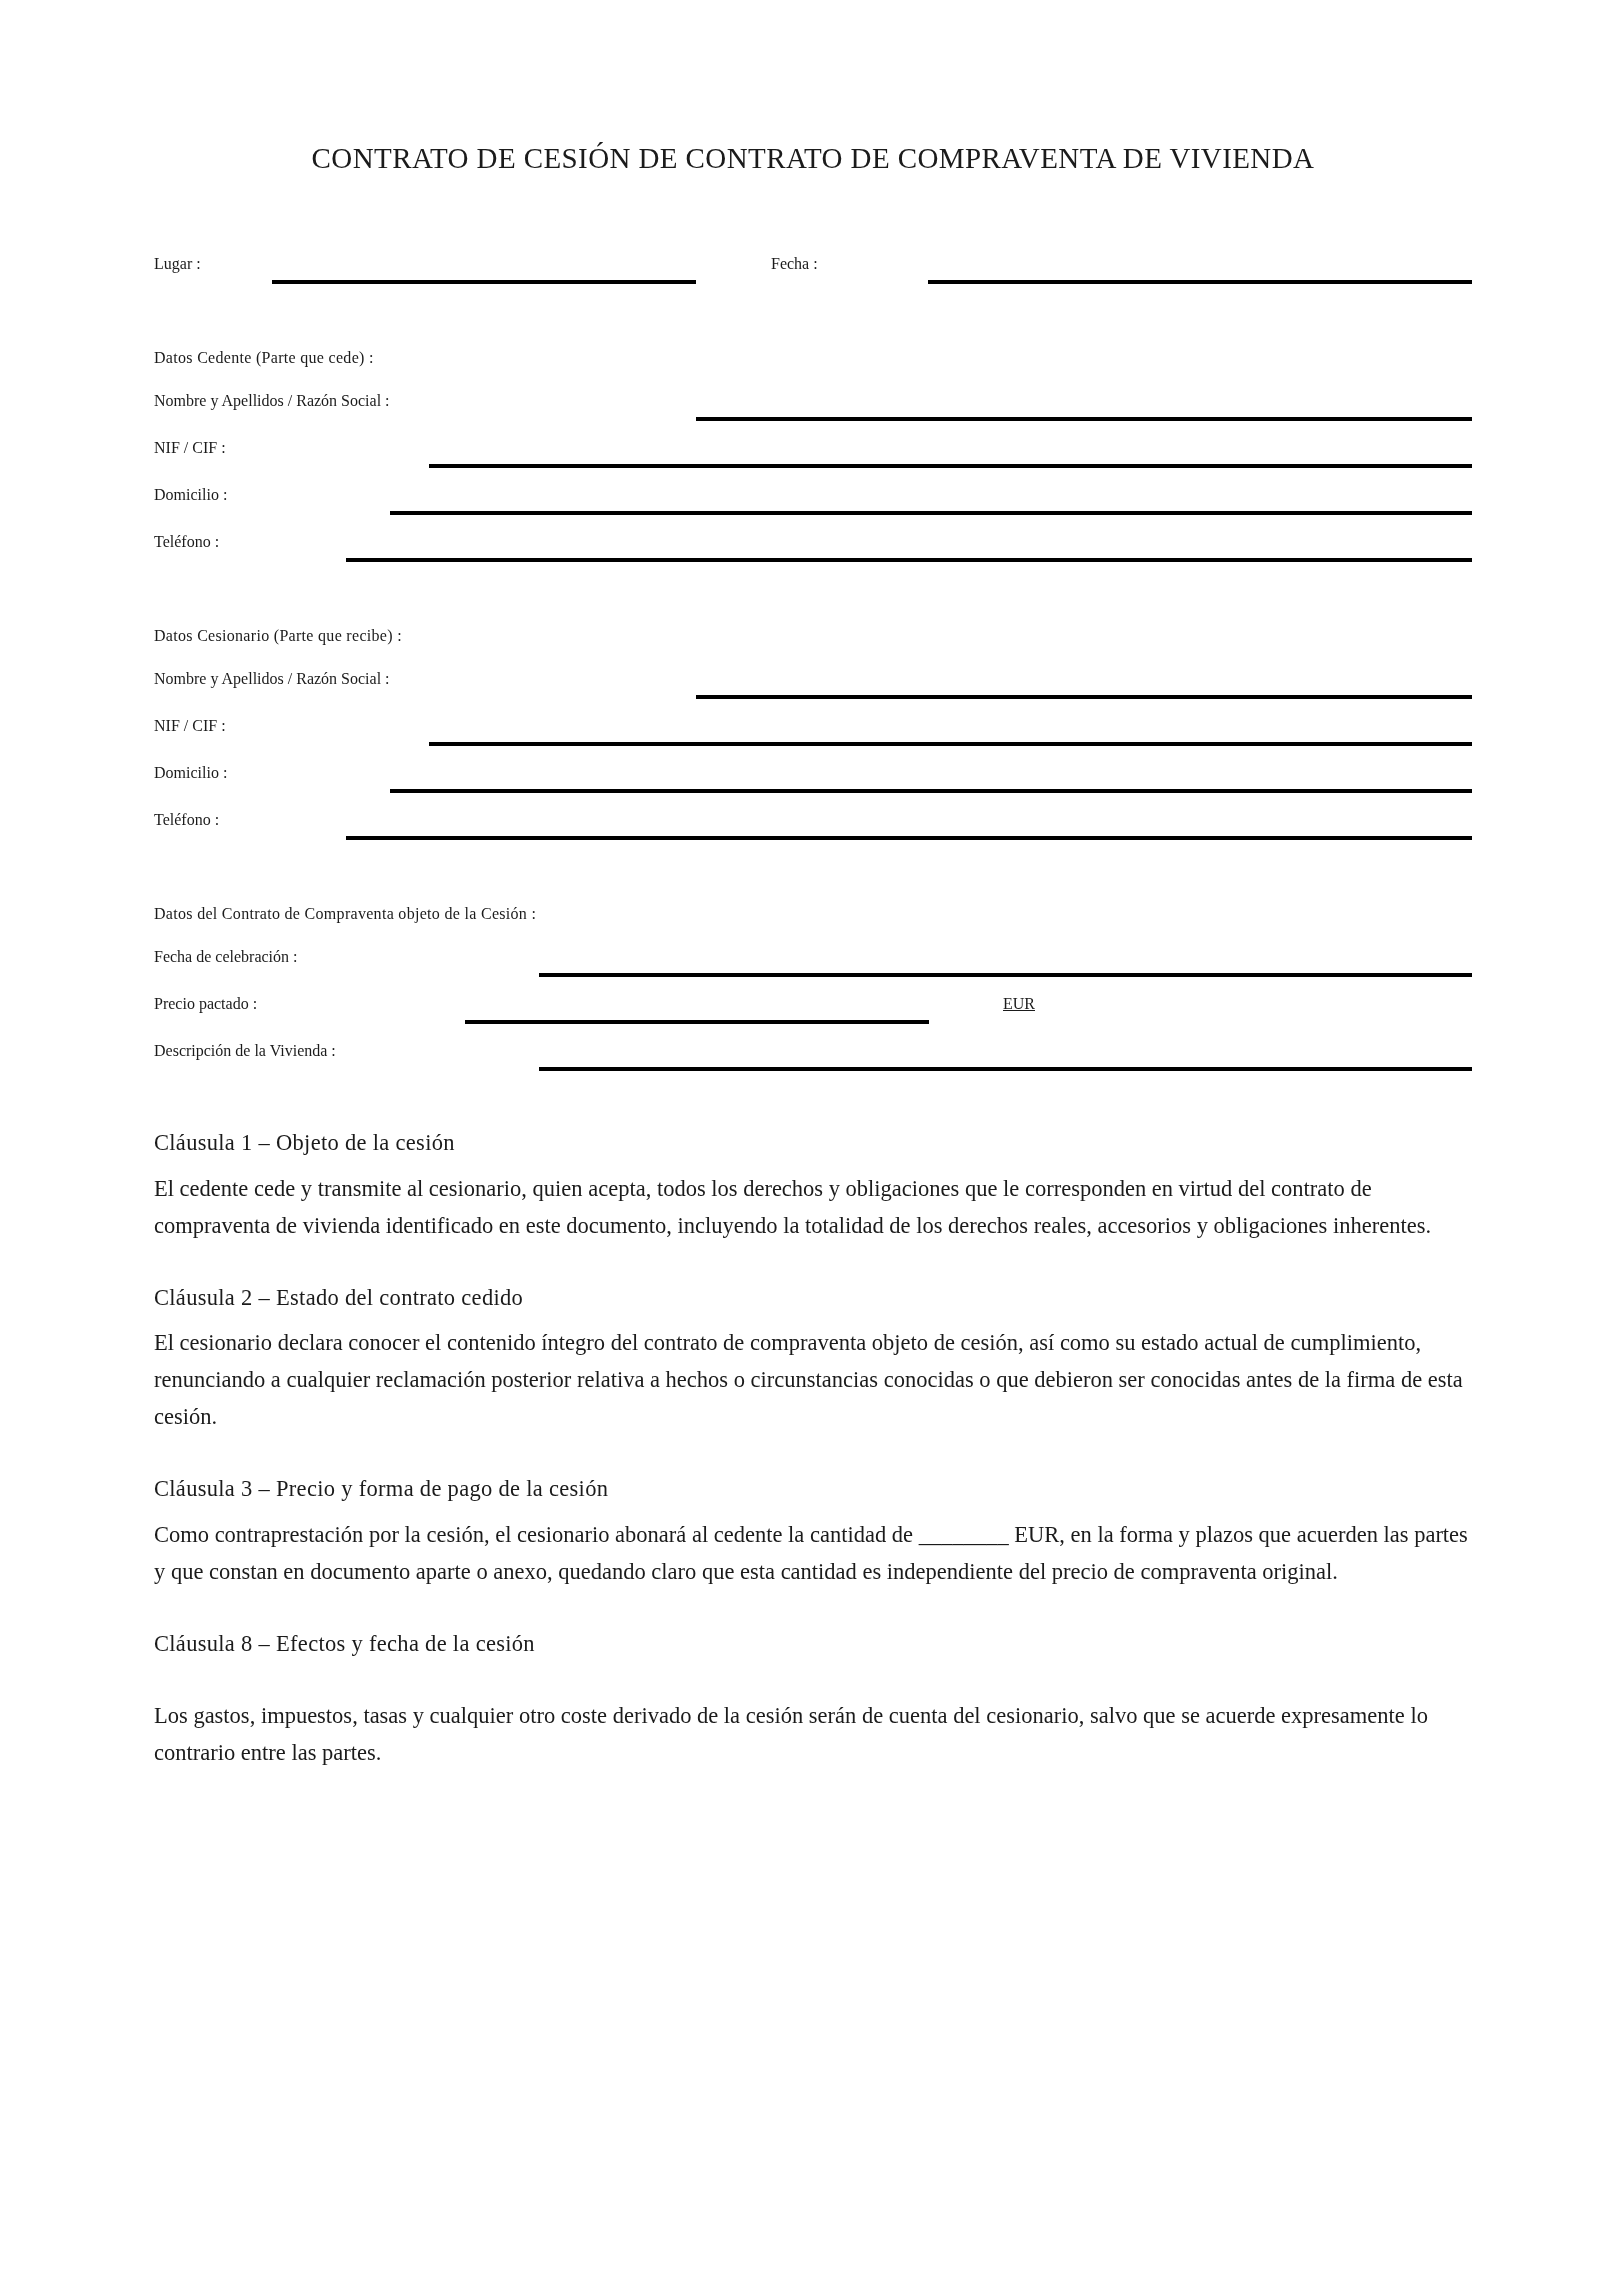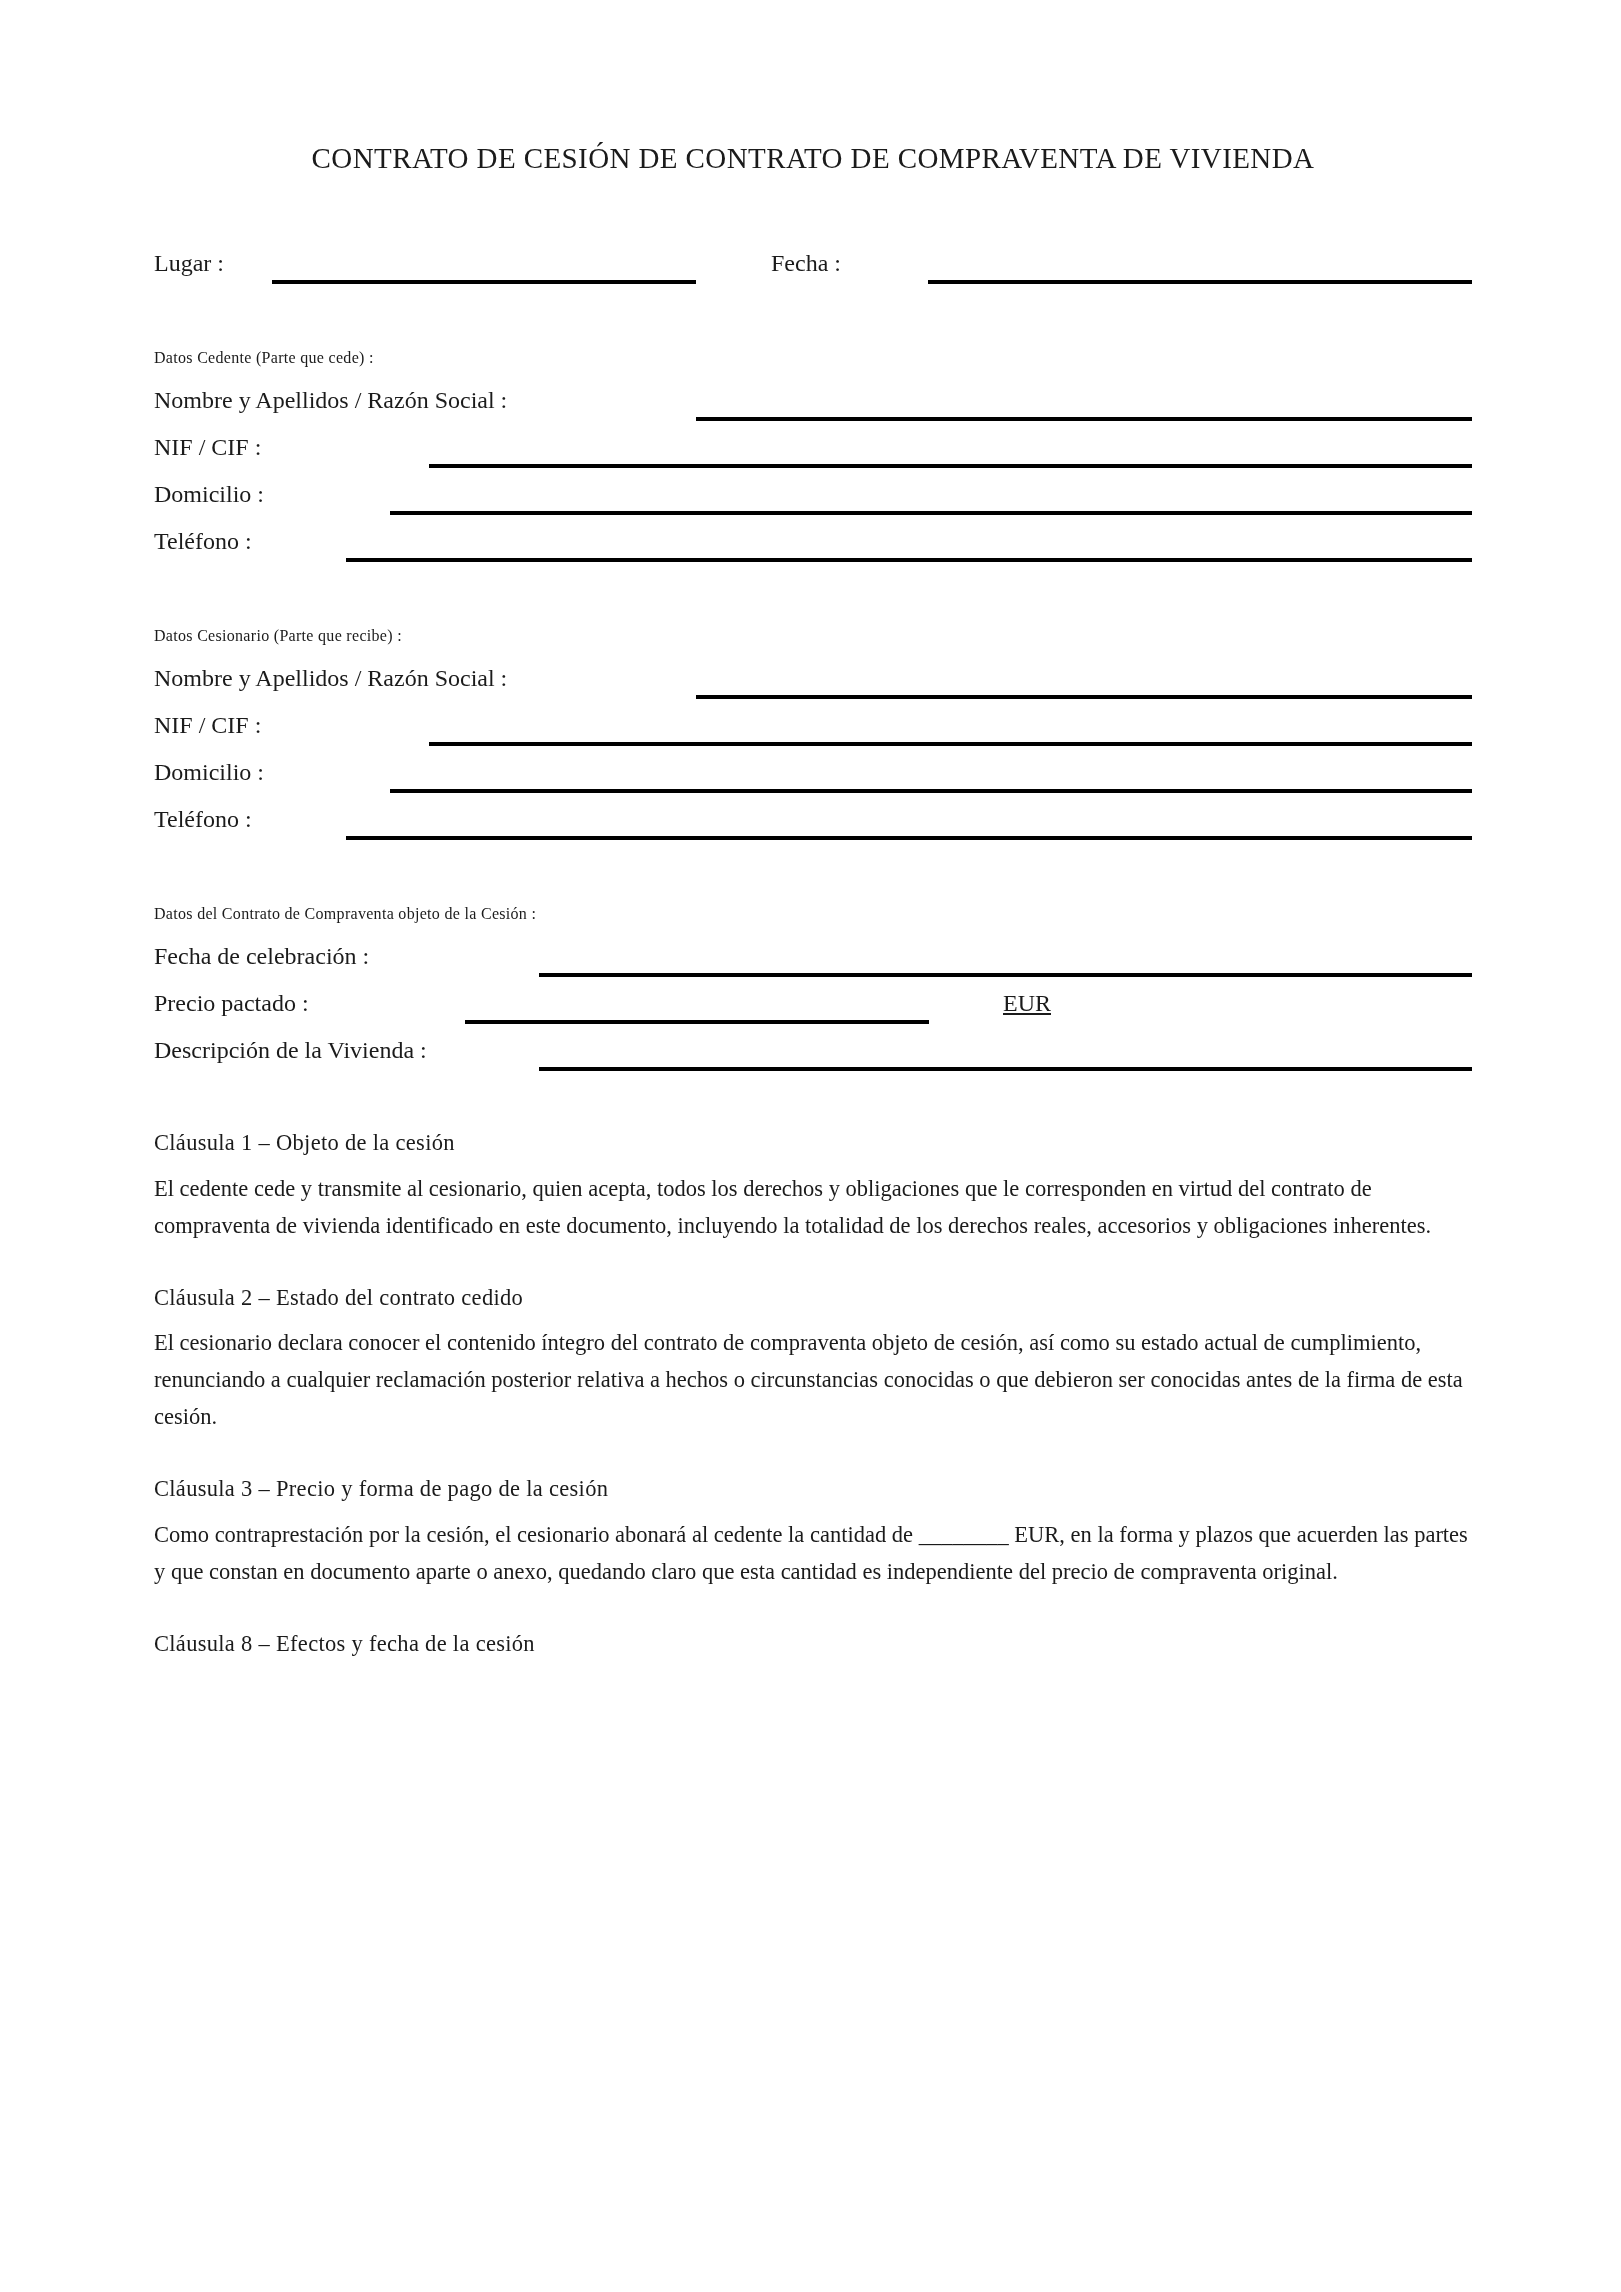--- a/index.html
+++ b/index.html
@@ -10,21 +10,21 @@
     background:#ffffff;color:#1b1b1b;
     font-family:"Liberation Serif","DejaVu Serif",serif;
     overflow:hidden;position:relative;
   }
   .title{
     margin:129px 0 0;font-size:29px;font-weight:400;line-height:35px;
     text-align:center;letter-spacing:0.4px;white-space:nowrap;
   }
   
   .row{position:relative;height:47px;}
-  .lbl{position:absolute;left:0;bottom:5.9px;font-size:24px;line-height:29px;white-space:nowrap;}
+  .lbl{position:absolute;left:0;bottom:5.9px;font-size:16px;line-height:29px;white-space:nowrap;}
   .bline{position:absolute;bottom:0;height:3.9px;background:#000;}
   .top-row{margin-top:61px;}
   .l-fecha{left:617px;}
   .bl-lugar{left:118px;width:424px;}
   .bl-fecha{left:774px;width:544px;}
   .sec{margin-top:59px;}
   .sec-heading{margin:0 0 2px;font-size:16px;font-weight:400;line-height:29px;letter-spacing:0.3px;}
   .bl-nombre{left:542px;width:776px;}
   .bl-nif{left:275px;width:1043px;}
   .bl-domicilio{left:236px;width:1082px;}
@@ -125,16 +125,17 @@
   <section class="clause">
     <h3 class="clause-heading">Cláusula 3 – Precio y forma de pago de la cesión</h3>
     <p class="clause-body">Como contraprestación por la cesión, el cesionario abonará al cedente la cantidad de ________ EUR, en la forma y plazos que acuerden las partes y que constan en documento aparte o anexo, quedando claro que esta cantidad es independiente del precio de compraventa original.</p>
   </section>
 
   <section class="clause">
     <h3 class="clause-heading">Cláusula 8 – Efectos y fecha de la cesión</h3>
   </section>
 
   <section class="clause">
+    <p class="clause-body">Los gastos, impuestos, tasas y cualquier otro coste derivado de la cesión serán de cuenta del cesionario, salvo que se acuerde expresamente lo contrario entre las partes.</p>
   </section>
 
 </div>
 
 
 </body></html>

